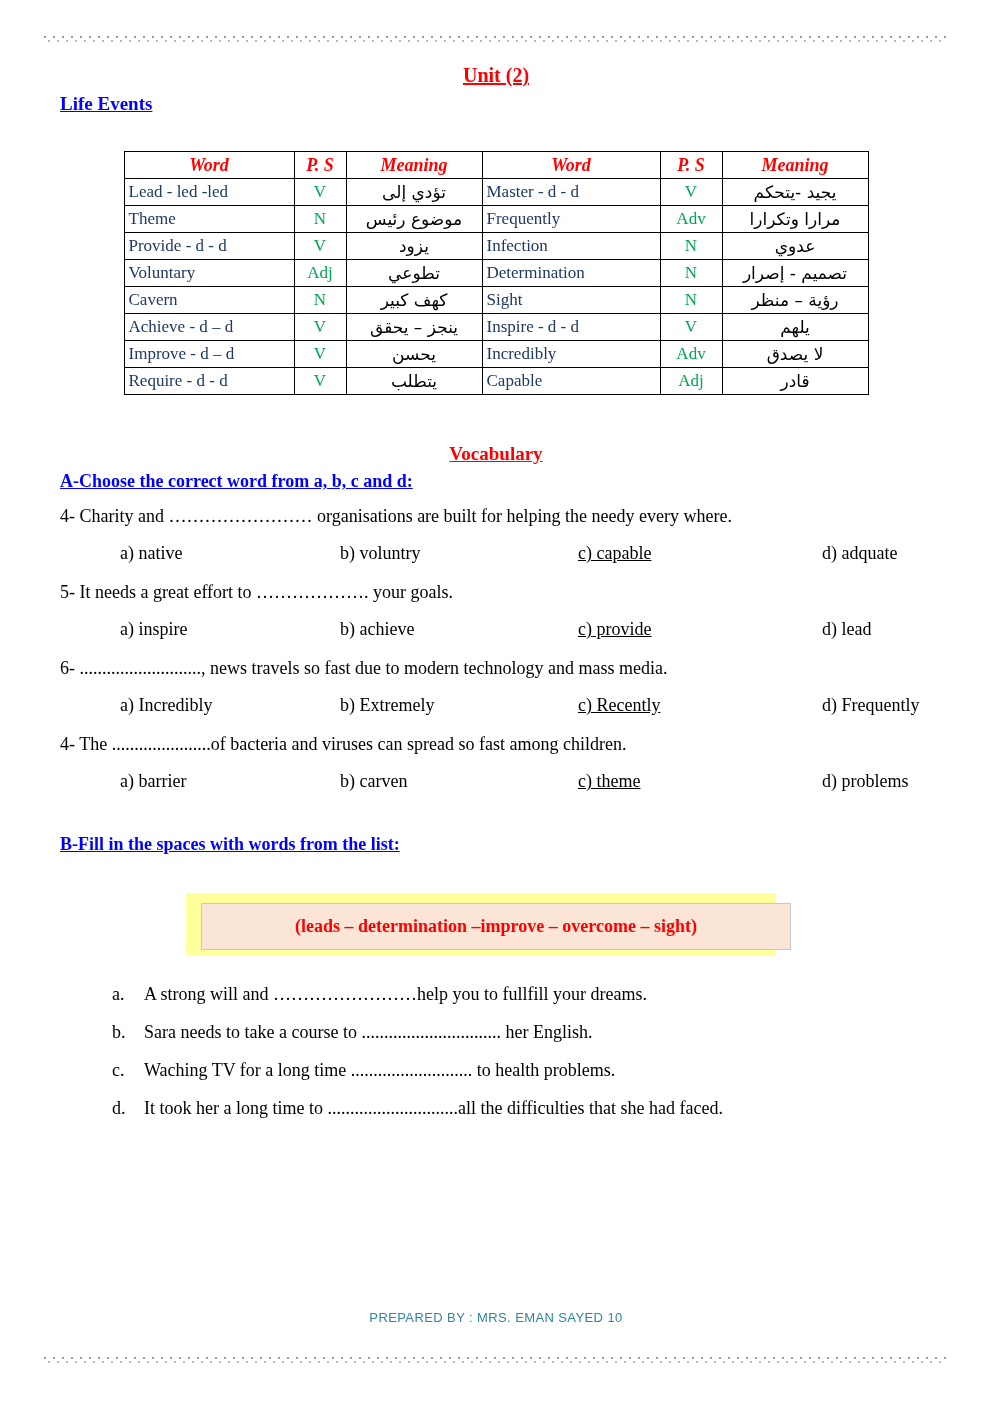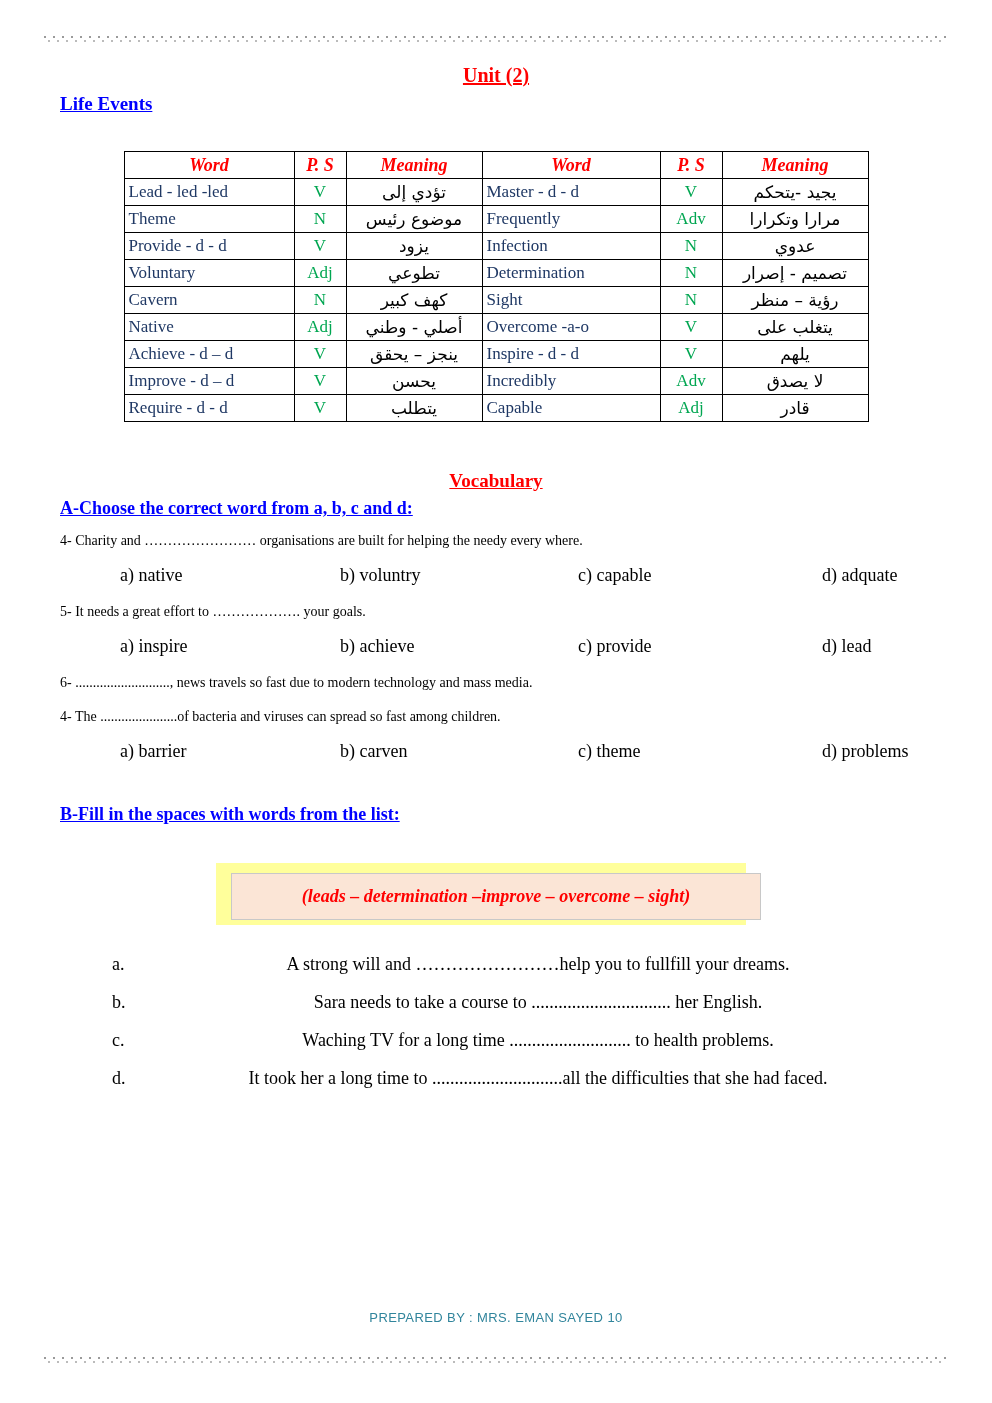--- a/index.html
+++ b/index.html
@@ -94,49 +94,48 @@
   .section-heading{
     color:var(--heading-blue,#0000FF);
     font-size:18px;font-weight:bold;
     text-decoration:underline;
     margin-top:6px;
   }
   .section-heading.b{margin-top:42px;}
 
   .questions{margin-top:14px;}
   .question{margin-bottom:18px;}
-  .q-text{font-size:14px;margin:0 0 16px 0;}
+  .q-text{font-size:18px;margin:0 0 16px 0;}
   .options{display:flex;margin:0 0 0 60px;font-size:18px;gap:48px;}
   .option:nth-child(1){width:172px;}
   .option:nth-child(2){width:190px;}
-  .option:nth-child(3){width:196px;}
+  .option:nth-child(3){width:196px;text-decoration:underline;}
   .option:nth-child(4){flex:1;}
 
   .word-box-wrap{
     margin:48px auto 0 auto;
-    width:530px;
-    font-style:italic;
+    width:590px;
   }
   .word-box{
     background:var(--box-bg,#FBE5D6);
     border:1px solid #C8C8C8;
     box-shadow:-15px -10px 0 var(--box-shadow,#FFFF9B), -15px 5px 0 var(--box-shadow,#FFFF9B);
     padding:12px 10px;
     text-align:center;
   }
   .word-box .list{
     color:var(--title-red,#FF0000);
     font-size:18px;
     font-weight:bold;
   }
 
   .fill-list{margin:34px 0 0 52px;}
   .fill-item{display:flex;font-size:18px;margin-bottom:17px;}
   .fill-label{width:32px;flex:0 0 32px;}
-  .fill-text{flex:1;text-align:center;}
+  .fill-text{flex:1;}
 
   .page-footer{
     position:absolute;
     left:0;right:0;
     bottom:78px;
     text-align:center;
     color:var(--footer-teal,#31859C);
     font-family:"Liberation Sans","DejaVu Sans",sans-serif;
     font-size:13px;
     font-weight:normal;
@@ -199,28 +198,20 @@
         </tr>
         <tr>
           <td class="word">Cavern</td>
           <td class="pos">N</td>
           <td class="meaning" dir="rtl">كهف كبير</td>
           <td class="word">Sight</td>
           <td class="pos">N</td>
           <td class="meaning" dir="rtl">رؤية – منظر</td>
         </tr>
         <tr>
-          <td class="word">Native</td>
-          <td class="pos">Adj</td>
-          <td class="meaning" dir="rtl">أصلي - وطني</td>
-          <td class="word">Overcome -a-o</td>
-          <td class="pos">V</td>
-          <td class="meaning" dir="rtl">يتغلب على</td>
-        </tr>
-        <tr>
           <td class="word">Achieve - d – d</td>
           <td class="pos">V</td>
           <td class="meaning" dir="rtl">ينجز – يحقق</td>
           <td class="word">Inspire - d - d</td>
           <td class="pos">V</td>
           <td class="meaning" dir="rtl">يلهم</td>
         </tr>
         <tr>
           <td class="word">Improve - d – d</td>
           <td class="pos">V</td>
@@ -258,20 +249,26 @@
         <div class="q-text">5- It needs a great effort to ………………. your goals.</div>
         <div class="options">
           <span class="option">a) inspire</span>
           <span class="option">b) achieve</span>
           <span class="option">c) provide</span>
           <span class="option">d) lead</span>
         </div>
       </div>
       <div class="question">
         <div class="q-text">6- ..........................., news travels so fast due to modern technology and mass media.</div>
+        <div class="options">
+          <span class="option">a) Incredibly</span>
+          <span class="option">b) Extremely</span>
+          <span class="option">c) Recently</span>
+          <span class="option">d) Frequently</span>
+        </div>
       </div>
       <div class="question">
         <div class="q-text">4- The ......................of bacteria and viruses can spread so fast among children.</div>
         <div class="options">
           <span class="option">a) barrier</span>
           <span class="option">b) carven</span>
           <span class="option">c) theme</span>
           <span class="option">d) problems</span>
         </div>
       </div>

